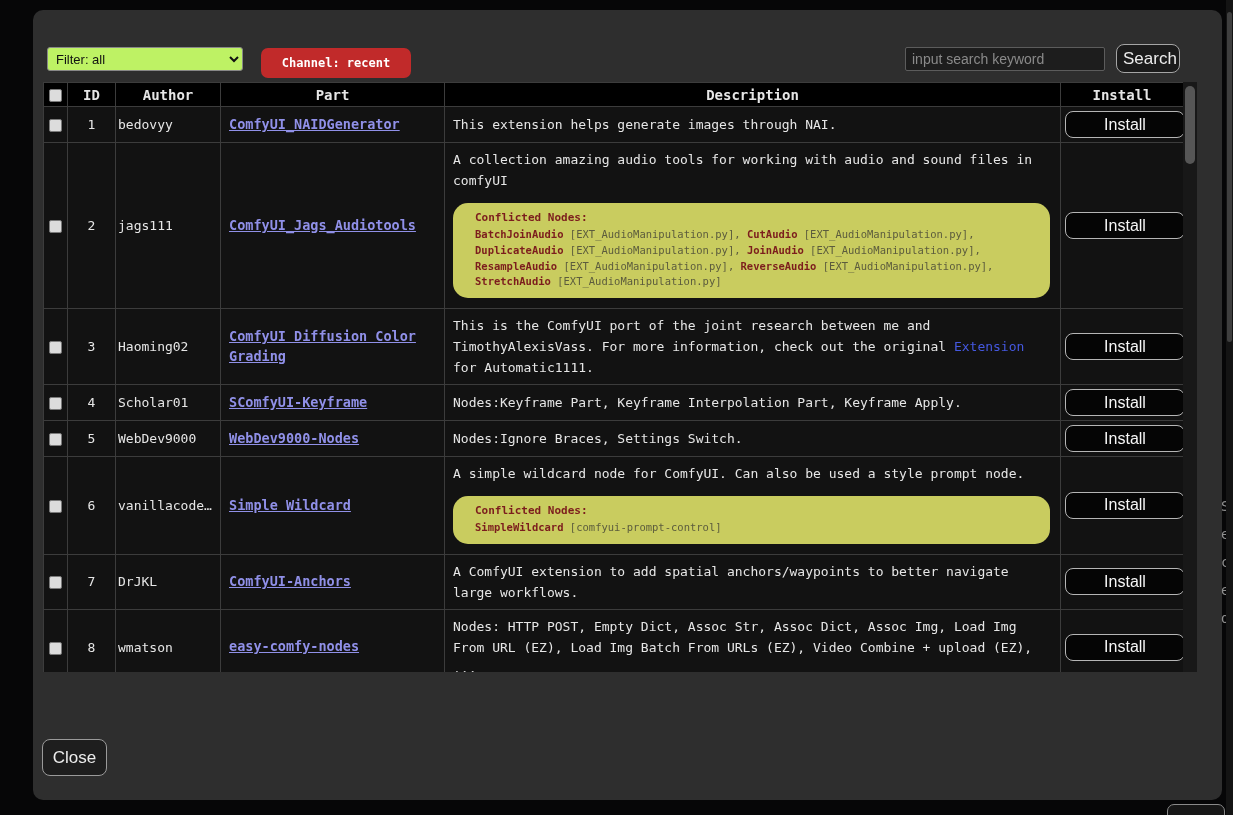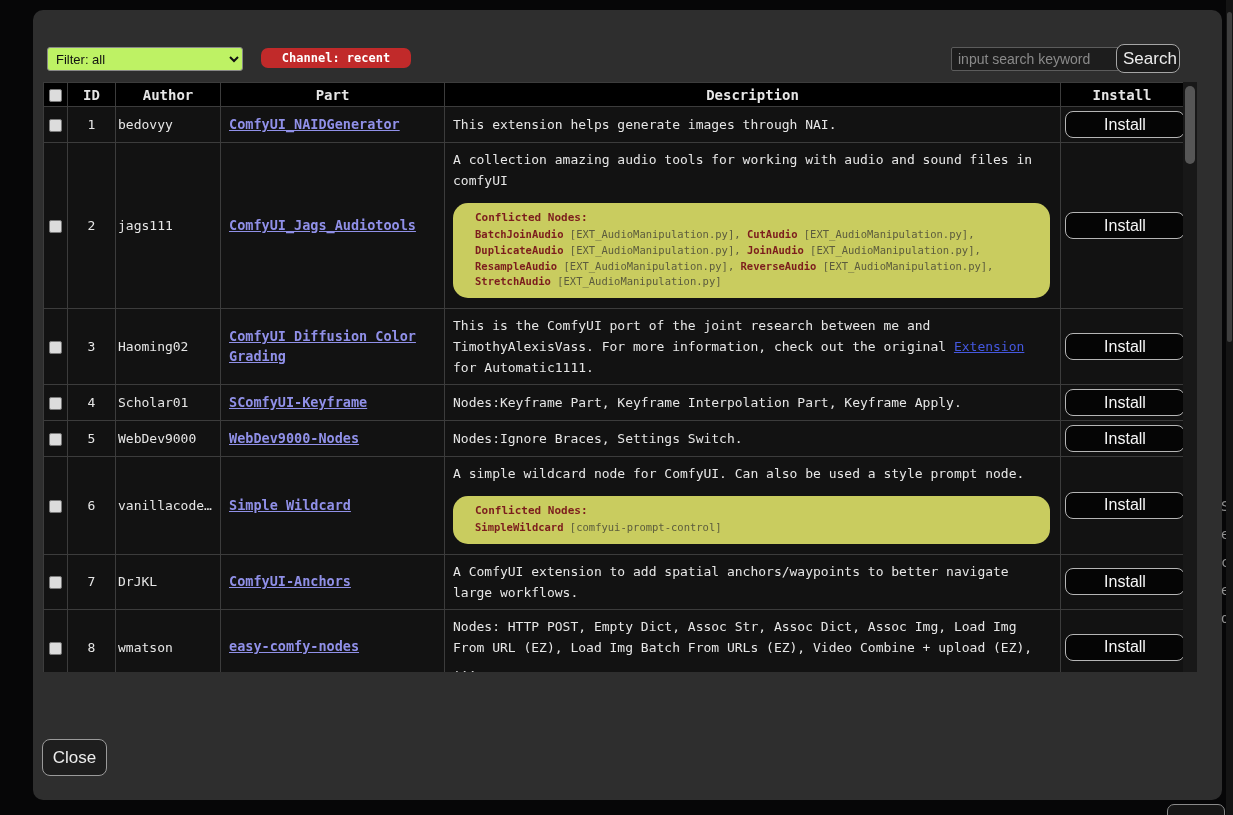--- a/index.html
+++ b/index.html
@@ -12,46 +12,46 @@
   *{box-sizing:border-box;}
   html,body{margin:0;padding:0;background:#060607;}
   .page{position:relative;width:1233px;height:815px;background:#060607;overflow:hidden;
         font-family:"DejaVu Sans Mono",monospace;}
   .dialog{position:absolute;left:33px;top:10px;width:1189px;height:790px;background:#2e2e2e;
           border-radius:10px;}
   
   .filter-select{position:absolute;left:14px;top:37px;width:196px;height:24px;background:#bef264;
           color:#111;border:1px solid #888;border-radius:3px;font:13px "Liberation Sans",sans-serif;
           padding-left:4px;}
-  .channel-badge{position:absolute;left:228px;top:38px;width:150px;height:20px;background:var(--channel-badge);
+  .channel-badge{position:absolute;left:228px;top:38px;width:150px;height:30px;background:var(--channel-badge);
           color:#fff;border-radius:7px;display:flex;align-items:center;justify-content:center;
           font:bold 12px "DejaVu Sans Mono",monospace;}
   .search-input{position:absolute;left:872px;top:37px;width:200px;height:24px;background:#1d1d1d;
           border:1px solid #5c5c5c;border-radius:2px;color:#ccc;font:14px "Liberation Sans",sans-serif;
-          padding:0 6px;margin-left:46px;}
+          padding:0 6px;}
   .search-input::placeholder{color:#8a8a8a;}
   .search-btn{position:absolute;left:1083px;top:34px;width:64px;height:29px;background:#1b1b1b;
           border:1px solid #a5a5a5;border-radius:8px;color:#ececec;
           font:17px "Liberation Sans",sans-serif;cursor:pointer;}
   
   .table-wrap{position:absolute;left:10px;top:72px;width:1154px;height:590px;overflow:hidden;background:#a16207;}
   table{border-collapse:collapse;table-layout:fixed;width:1140px;}
   col.c1{width:24px;}col.c2{width:48px;}col.c3{width:105px;}col.c4{width:224px;}
   col.c5{width:616px;}col.c6{width:123px;}
   th,td{border:1px solid #3c3c3c;color:#e6e6e6;}
   th{background:#000;font:bold 14px "DejaVu Sans Mono",monospace;height:24px;text-align:center;}
   td{background:#121212;font:13px "DejaVu Sans Mono",monospace;padding:6px 8px;height:34px;vertical-align:middle;}
   td.cell-check,th.cell-check{padding:0;text-align:center;}
   td.cell-id{text-align:center;padding:2px;}
   td.cell-author{padding:2px 2px;white-space:nowrap;overflow:hidden;}
   td.cell-name{padding:0 8px;}
   .name-link{color:var(--name-link);font-weight:bold;text-decoration:underline;cursor:pointer;
           font-size:13.5px;line-height:1.45;}
   td.cell-desc{line-height:21px;}
-  .desc-link{color:var(--desc-link);text-decoration:underline;cursor:pointer;}
+  .desc-link{color:var(--desc-link);cursor:pointer;}
   .conflict{background:var(--conflict-bg);border-radius:15px;margin:12px 2px 4px 0;padding:8px 22px;
           color:var(--conflict-text);}
   .conflict-title{font:bold 11px "DejaVu Sans Mono",monospace;margin-bottom:3px;}
   .conflict-body{font:10.5px "DejaVu Sans Mono",monospace;line-height:1.5;color:#5c5c3d;}
   .cnode{font-weight:bold;color:var(--conflict-text);}
   .cfile{color:#5c5c3d;}
   td.cell-install{text-align:center;padding:4px;}
   .install-btn{width:120px;height:27px;background:#050505;border:1px solid #b5b5b5;border-radius:8px;
           color:#f7f7f7;font:16px "Liberation Sans",sans-serif;cursor:pointer;}
   input[type=checkbox]{appearance:none;-webkit-appearance:none;width:13px;height:13px;background:#dcdcdc;

